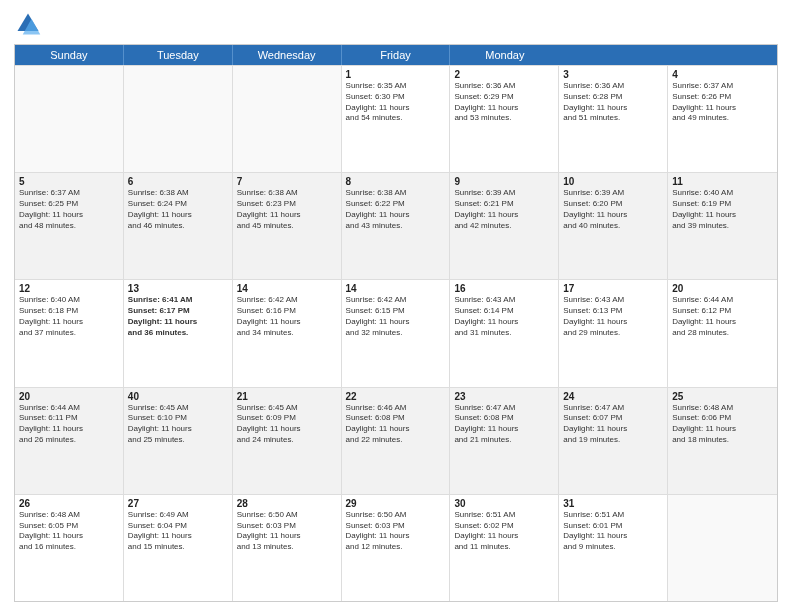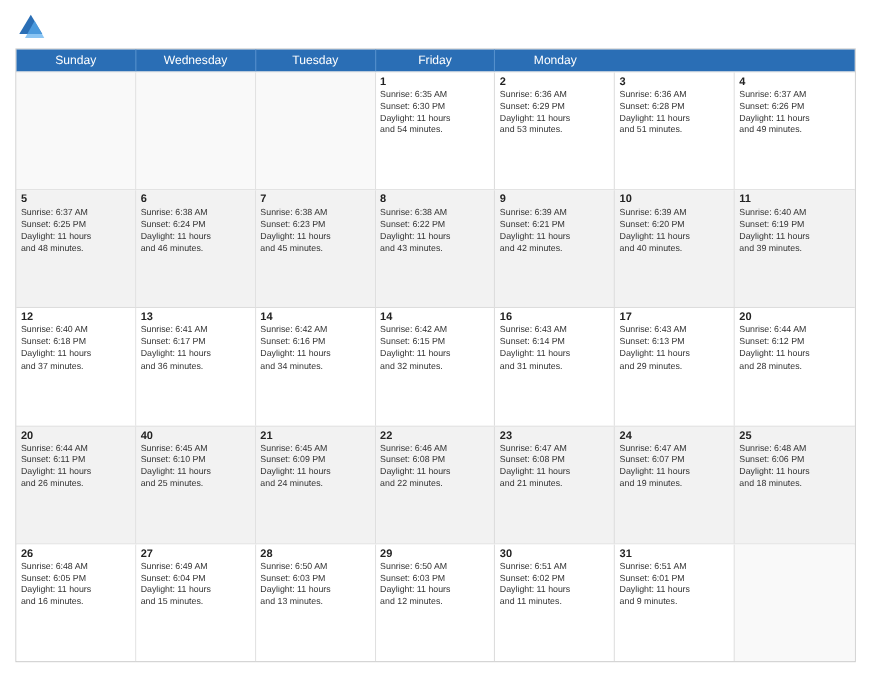--- a/index.html
+++ b/index.html
@@ -134,22 +134,22 @@
     </div>
     <div class="title-block">
       <div class="month-title"></div>
       <div class="subtitle"></div>
     </div>
   </div>
 
   <div class="calendar">
     <div class="cal-header">
     <div class="cal-header-cell">Sunday</div>
+        <div class="cal-header-cell">Tuesday</div>
         <div class="cal-header-cell">Wednesday</div>
-        <div class="cal-header-cell">Tuesday</div>
         <div class="cal-header-cell">Friday</div>
         <div class="cal-header-cell">Monday</div>
       </div>
     <div class="cal-body">
     <div class="cal-row">
           <div class="cal-cell empty"></div>
           <div class="cal-cell empty"></div>
           <div class="cal-cell empty"></div>
           <div class="cal-cell">
             <div class="day-number">1</div>
@@ -234,21 +234,21 @@
         <div class="cal-row">
           <div class="cal-cell">
             <div class="day-number">12</div>
             <div class="day-info" style="white-space: pre-line;">Sunrise: 6:40 AM
 Sunset: 6:18 PM
 Daylight: 11 hours
 and 37 minutes.</div>
           </div>
           <div class="cal-cell">
             <div class="day-number">13</div>
-            <div class="day-info" style="white-space: pre-line;">Sunrise: 6:41 AM
+            <div class="day-info" style="white-space: pre-line; font-weight: bold;">Sunrise: 6:41 AM
 Sunset: 6:17 PM
 Daylight: 11 hours
 and 36 minutes.</div>
           </div>
           <div class="cal-cell">
             <div class="day-number">14</div>
             <div class="day-info" style="white-space: pre-line;">Sunrise: 6:42 AM
 Sunset: 6:16 PM
 Daylight: 11 hours
 and 34 minutes.</div>

